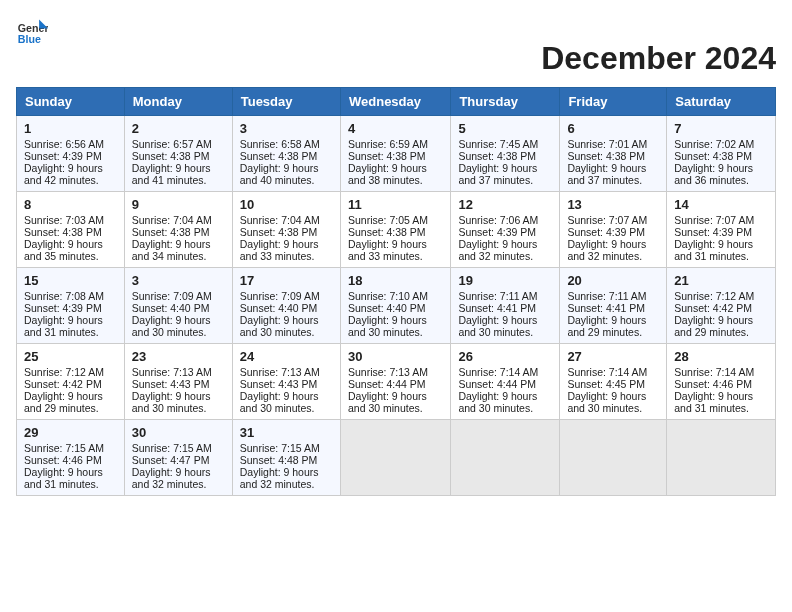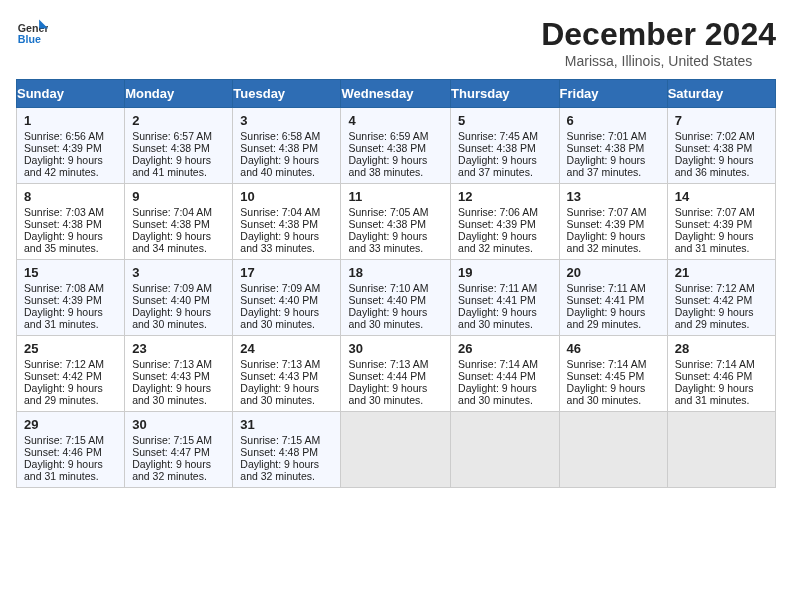--- a/index.html
+++ b/index.html
@@ -19,41 +19,42 @@
     .logo {
       display: flex;
       align-items: center;
       gap: 4px;
     }
     .logo-icon {
       width: 32px;
       height: 32px;
     }
     .title-area {
-      text-align: center;
+      text-align: right;
+      margin-top: 24px;
     }
     .month-title {
       font-size: 32px;
       font-weight: bold;
       color: #222;
     }
     .location-subtitle {
       font-size: 14px;
       color: #555;
     }
     .calendar-table {
       width: 100%;
       border-collapse: collapse;
       border: 1px solid #ccc;
     }
     .calendar-table th {
       background-color: #2e6db4;
       color: #fff;
       text-align: left;
-      padding: 6px 0;
+      padding: 6px 8px;
       font-size: 13px;
       font-weight: bold;
       border: 1px solid #2563a0;
     }
     .calendar-table td {
       vertical-align: top;
       padding: 5px 7px;
       border: 1px solid #ccc;
       font-size: 10.5px;
       color: #222;
@@ -82,21 +83,20 @@
 <div class="header-area">
   <div class="logo">
     <svg class="logo-icon" viewBox="0 0 36 36" xmlns="http://www.w3.org/2000/svg">
       <text x="2" y="18" font-size="12" font-weight="bold" fill="#333" font-family="Arial">General</text>
       <text x="2" y="30" font-size="12" font-weight="bold" fill="#1a73c9" font-family="Arial">Blue</text>
       <polygon points="26,4 36,14 26,14" fill="#1a73c9"></polygon>
     </svg>
   </div>
   <div class="title-area">
     <div class="month-title">December 2024</div>
-    <div class="location-subtitle">Marissa, Illinois, United States</div>
   </div>
 </div>
 
 <table class="calendar-table">
   <thead>
     <tr>
       <th>Sunday</th>
       <th>Monday</th>
       <th>Tuesday</th>
       <th>Wednesday</th>
@@ -132,21 +132,21 @@
         <td><span class="day-number">19</span><span>Sunrise: 7:11 AM</span><br><span>Sunset: 4:41 PM</span><br><span>Daylight: 9 hours and 30 minutes.</span></td>
         <td><span class="day-number">20</span><span>Sunrise: 7:11 AM</span><br><span>Sunset: 4:41 PM</span><br><span>Daylight: 9 hours and 29 minutes.</span></td>
         <td><span class="day-number">21</span><span>Sunrise: 7:12 AM</span><br><span>Sunset: 4:42 PM</span><br><span>Daylight: 9 hours and 29 minutes.</span></td>
       </tr>
       <tr>
         <td><span class="day-number">25</span><span>Sunrise: 7:12 AM</span><br><span>Sunset: 4:42 PM</span><br><span>Daylight: 9 hours and 29 minutes.</span></td>
         <td><span class="day-number">23</span><span>Sunrise: 7:13 AM</span><br><span>Sunset: 4:43 PM</span><br><span>Daylight: 9 hours and 30 minutes.</span></td>
         <td><span class="day-number">24</span><span>Sunrise: 7:13 AM</span><br><span>Sunset: 4:43 PM</span><br><span>Daylight: 9 hours and 30 minutes.</span></td>
         <td><span class="day-number">30</span><span>Sunrise: 7:13 AM</span><br><span>Sunset: 4:44 PM</span><br><span>Daylight: 9 hours and 30 minutes.</span></td>
         <td><span class="day-number">26</span><span>Sunrise: 7:14 AM</span><br><span>Sunset: 4:44 PM</span><br><span>Daylight: 9 hours and 30 minutes.</span></td>
-        <td><span class="day-number">46</span><span>Sunrise: 7:14 AM</span><br><span>Sunset: 4:45 PM</span><br><span>Daylight: 9 hours and 30 minutes.</span></td>
+        <td><span class="day-number">27</span><span>Sunrise: 7:14 AM</span><br><span>Sunset: 4:45 PM</span><br><span>Daylight: 9 hours and 30 minutes.</span></td>
         <td><span class="day-number">28</span><span>Sunrise: 7:14 AM</span><br><span>Sunset: 4:46 PM</span><br><span>Daylight: 9 hours and 31 minutes.</span></td>
       </tr>
       <tr>
         <td><span class="day-number">29</span><span>Sunrise: 7:15 AM</span><br><span>Sunset: 4:46 PM</span><br><span>Daylight: 9 hours and 31 minutes.</span></td>
         <td><span class="day-number">30</span><span>Sunrise: 7:15 AM</span><br><span>Sunset: 4:47 PM</span><br><span>Daylight: 9 hours and 32 minutes.</span></td>
         <td><span class="day-number">31</span><span>Sunrise: 7:15 AM</span><br><span>Sunset: 4:48 PM</span><br><span>Daylight: 9 hours and 32 minutes.</span></td>
         <td class="cell-empty"></td>
         <td class="cell-empty"></td>
         <td class="cell-empty"></td>
         <td class="cell-empty"></td>

